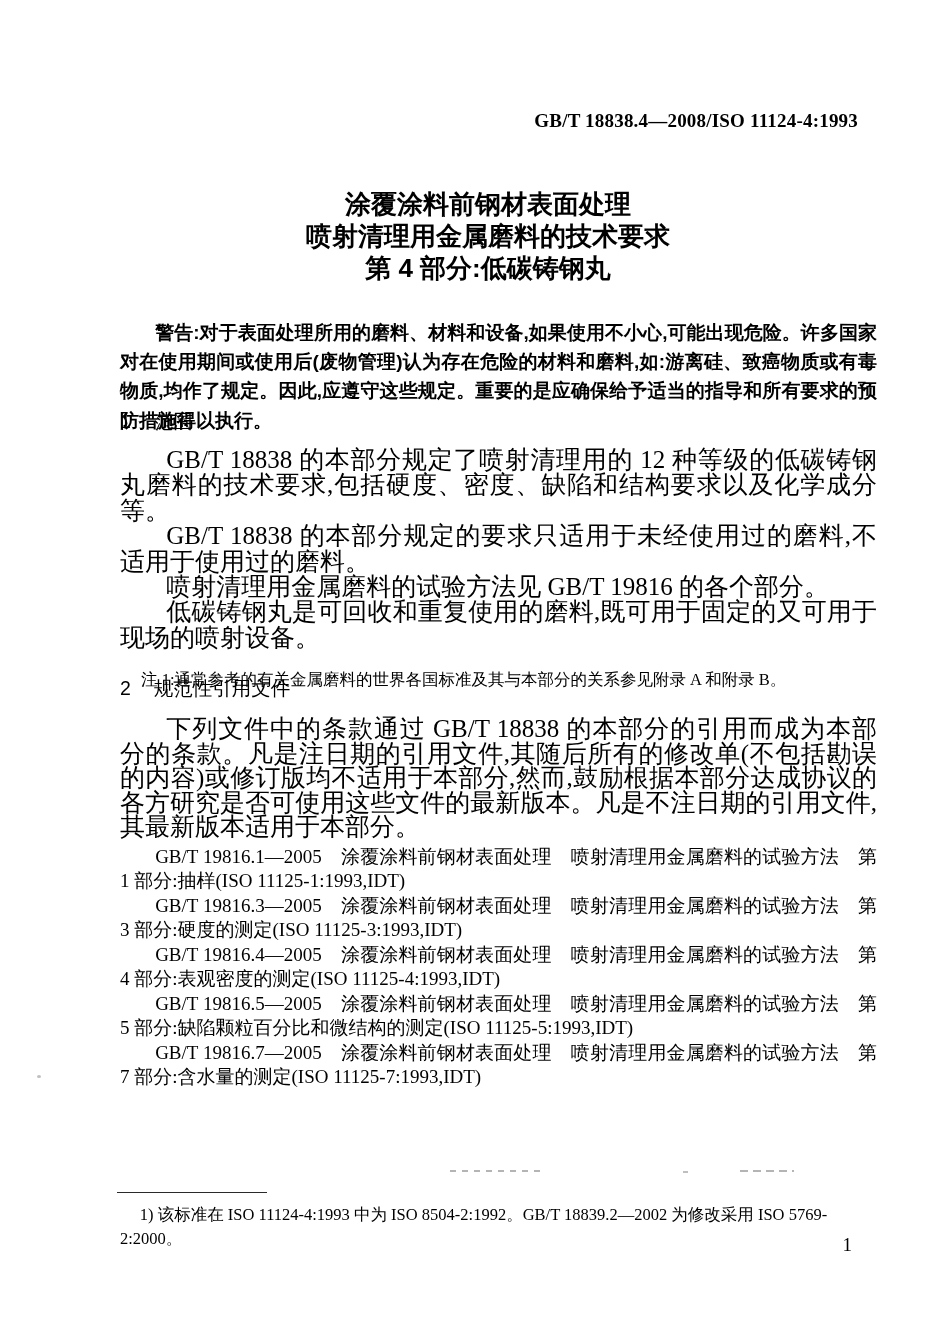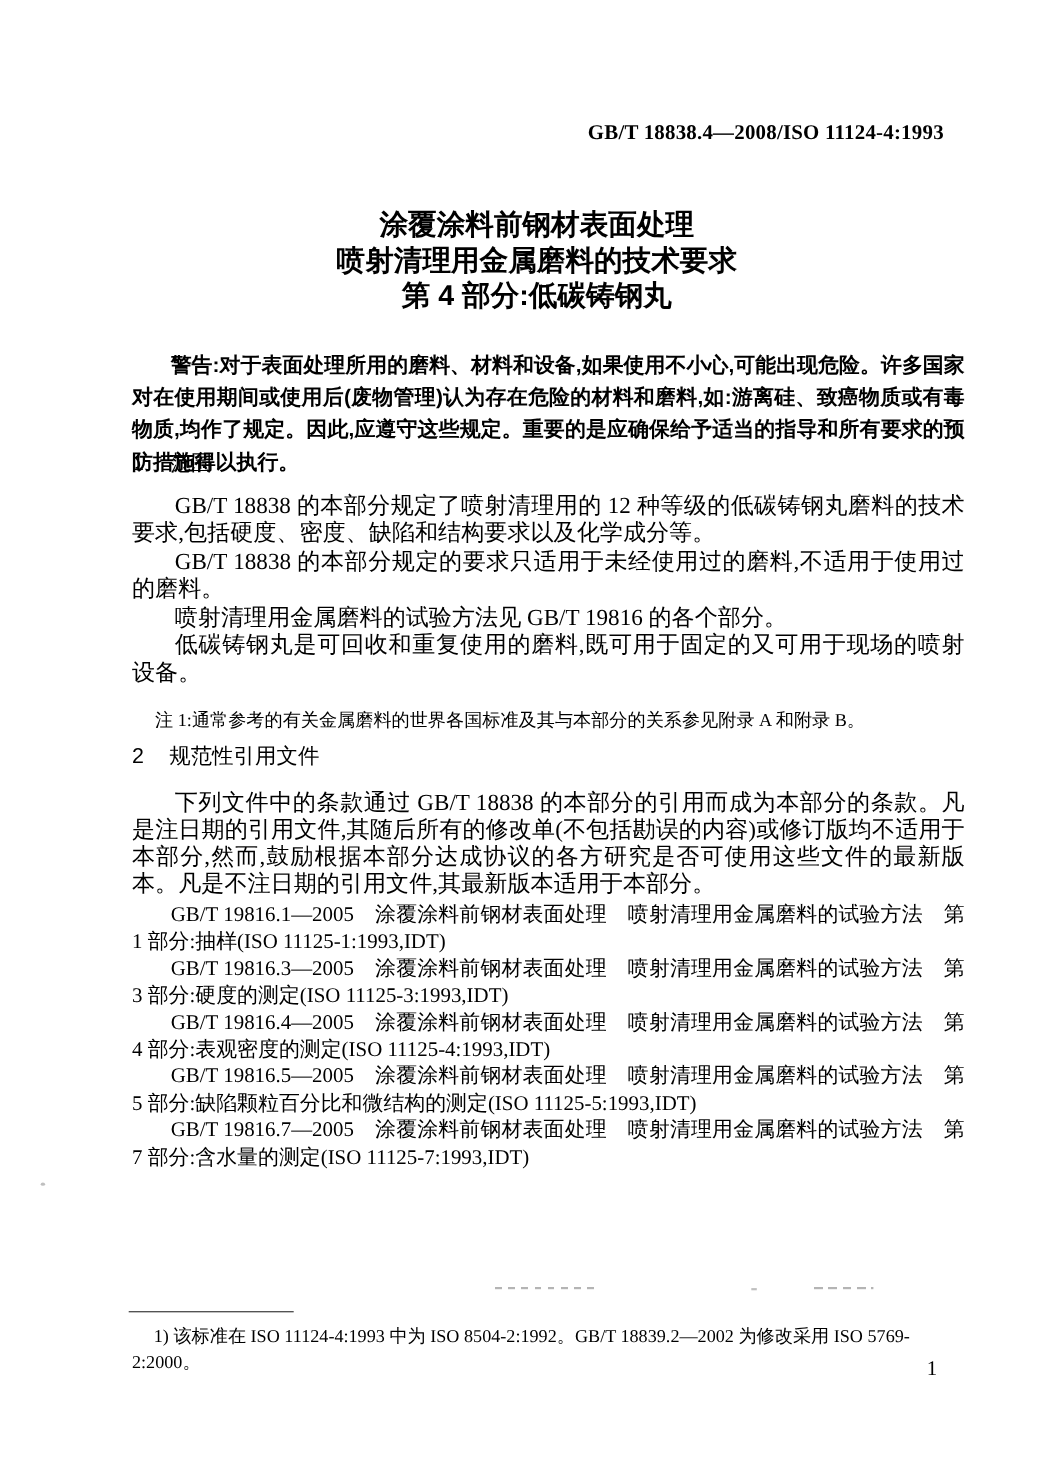--- a/index.html
+++ b/index.html
@@ -37,21 +37,21 @@
   .sec1{top:409px;}
   .sec2{top:676px;}
   .sec-heading{
     margin:0 0 14px 0;
     font-size:19.5px;line-height:24px;font-weight:normal;
     font-family:"Liberation Sans","DejaVu Sans",sans-serif;
   }
   .sec2 .sec-heading{margin-bottom:17px;}
   .sec-num{margin-right:0.9em;}
   .body-p{
-    margin:0;font-size:21px;line-height:25.4px;
+    margin:0;font-size:25px;line-height:25.4px;
     text-align:justify;
   }
   .indent{text-indent:1.85em;}
   .notes{margin-top:18px;}
   .note{
     margin:0 0 0 21px;
     font-size:16.5px;line-height:23.6px;
     padding-left:1.75em;text-indent:-1.75em;
     text-align:justify;
   }

